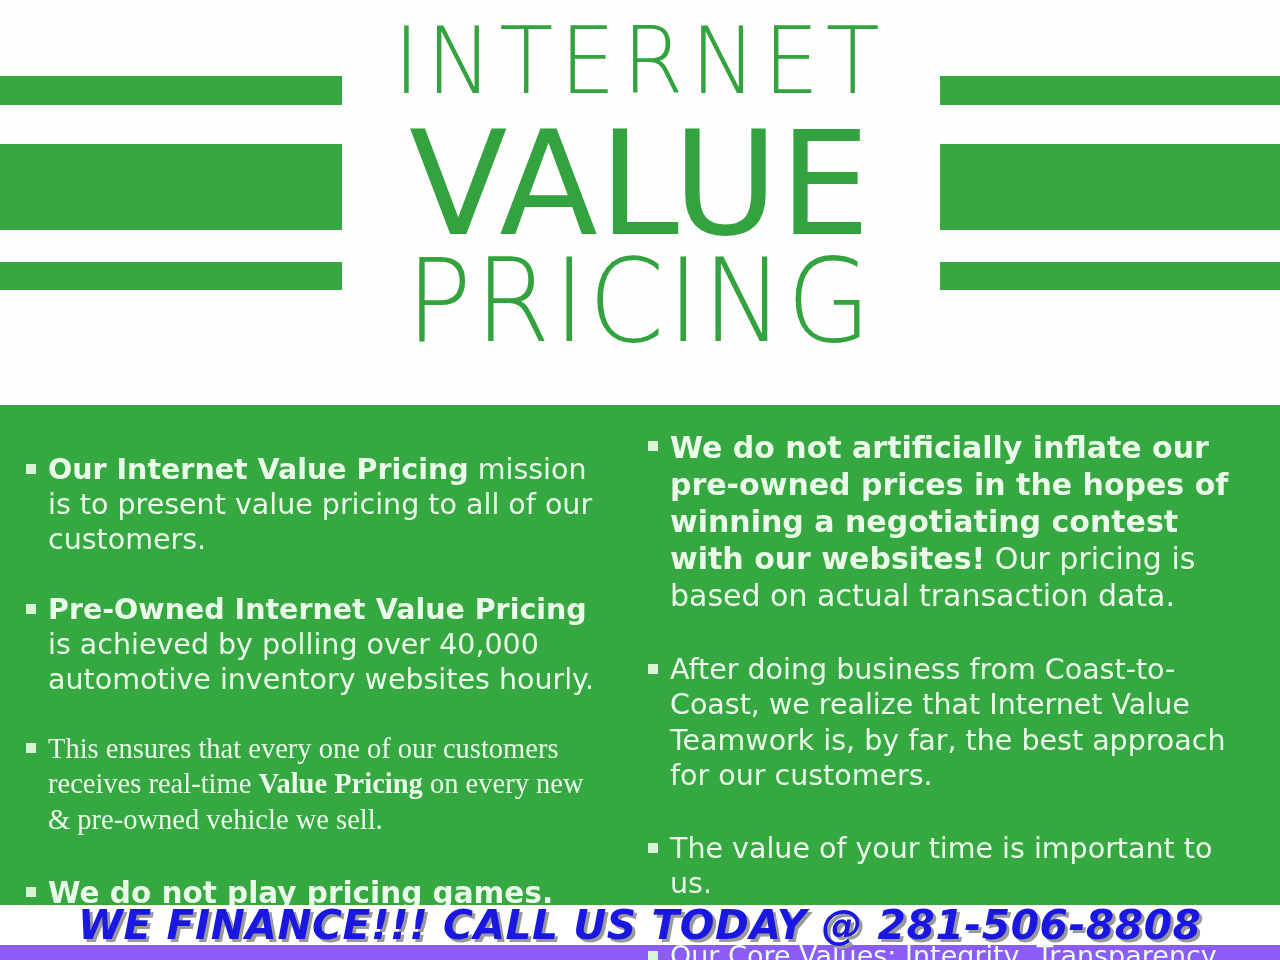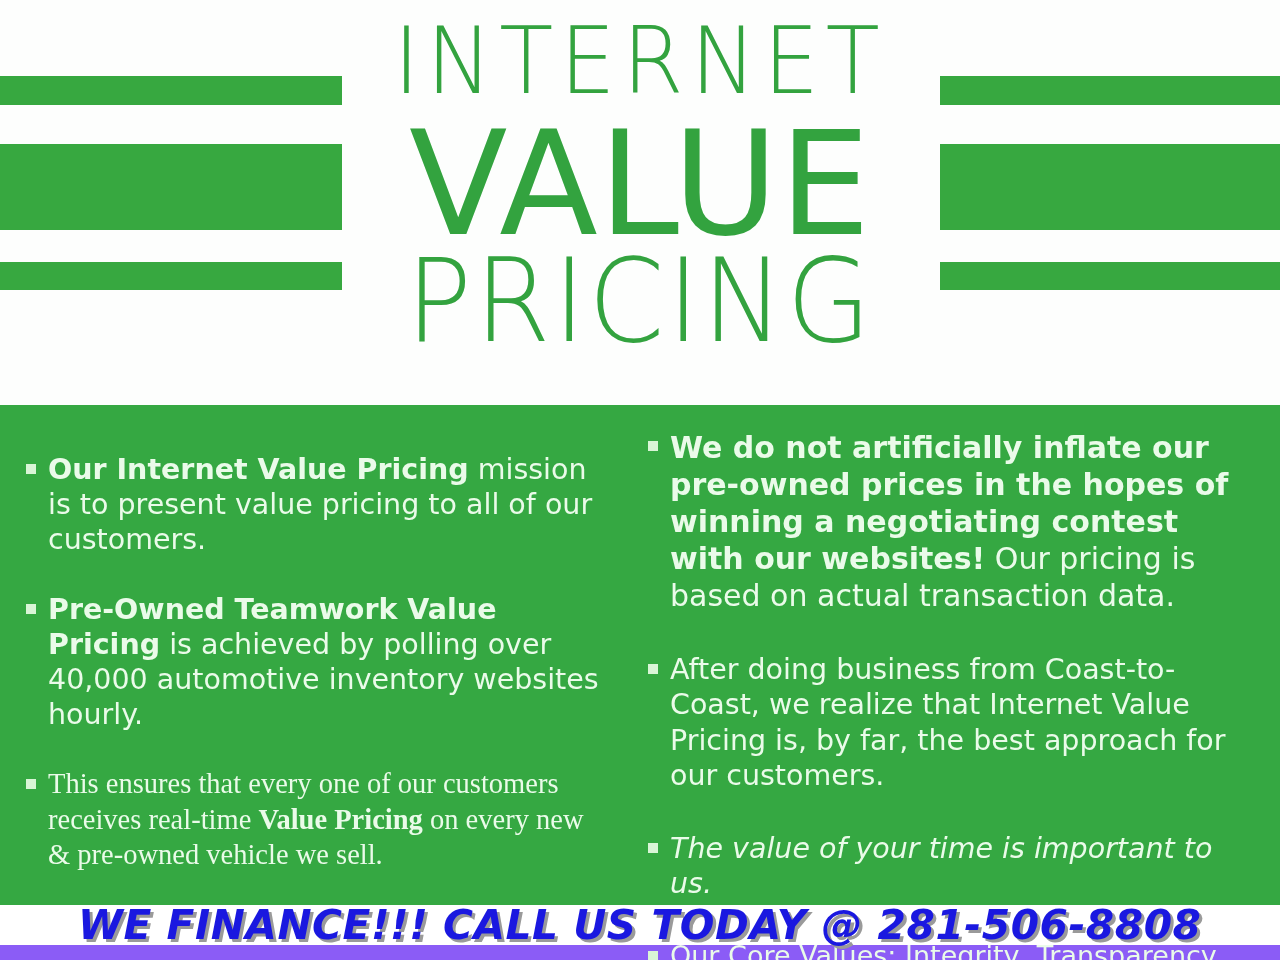--- a/index.html
+++ b/index.html
@@ -125,21 +125,21 @@
   .col-left  ul.bullets > li { font-size: 28.5px; margin-bottom: 30px; }
   .col-left  ul.bullets > li.li-0 { margin-top: 47px; }
   .col-left  ul.bullets > li.li-1 { margin-top: 34px; }
   .col-left  ul.bullets > li.li-2 { margin-top: 34px; font-family: Liberation Serif, serif; }
   .col-left  ul.bullets > li.li-3 { margin-top: 38px; font-size: 29.5px; }
 
   
   .col-right ul.bullets > li { font-size: 28.5px; }
   .col-right ul.bullets > li.li-0 { margin-top: 24px; font-size: 30px; }
   .col-right ul.bullets > li.li-1 { margin-top: 38px; }
-  .col-right ul.bullets > li.li-2 { margin-top: 38px; font-style: italic; }
+  .col-right ul.bullets > li.li-2 { margin-top: 38px; }
   .col-right ul.bullets > li.li-3 { margin-top: 38px; font-size: 27px; }
   .col-right ul.bullets > li.li-0 .sq,
   .col-right ul.bullets > li.li-1 .sq { top: 0.40em; }
 
   
   .footer-banner {
     position: absolute;
     left: 0;
     top: 905px;
     width: 1280px;
@@ -181,38 +181,38 @@
 
   <div class="green-panel">
     <div class="cols">
 
       <div class="col col-left">
         <ul class="bullets">
           <li class="li-0">
             <span class="sq"></span><span class="bold">Our Internet Value Pricing</span><span> mission is to present value pricing to all of our customers.</span>
           </li>
           <li class="li-1">
-            <span class="sq"></span><span class="bold">Pre-Owned Teamwork Value Pricing</span><span> is achieved by polling over 40,000 automotive inventory websites hourly.</span>
+            <span class="sq"></span><span class="bold">Pre-Owned Internet Value Pricing</span><span> is achieved by polling over 40,000 automotive inventory websites hourly.</span>
           </li>
           <li class="li-2">
             <span class="sq"></span><span>This ensures that every one of our customers receives real-time </span><span class="bold">Value Pricing</span><span> on every new &amp; pre-owned vehicle we sell.</span>
           </li>
           <li class="li-3">
             <span class="sq"></span><span class="bold">We do not play pricing games.</span>
           </li>
         </ul>
       </div>
 
       <div class="col col-right">
         <ul class="bullets">
           <li class="li-0">
             <span class="sq"></span><span class="bold">We do not artificially inflate our pre-owned prices in the hopes of winning a negotiating contest with our websites!</span><span> Our pricing is based on actual transaction data.</span>
           </li>
           <li class="li-1">
-            <span class="sq"></span><span>After doing business from Coast-to-Coast, we realize that Internet Value Pricing is, by far, the best approach for our customers.</span>
+            <span class="sq"></span><span>After doing business from Coast-to-Coast, we realize that Internet Value Teamwork is, by far, the best approach for our customers.</span>
           </li>
           <li class="li-2">
             <span class="sq"></span><span>The value of your time is important to us.</span>
           </li>
           <li class="li-3">
             <span class="sq"></span><span>Our Core Values: Integrity, Transparency, Professionalism &amp; Teamwork.</span>
           </li>
         </ul>
       </div>
 

